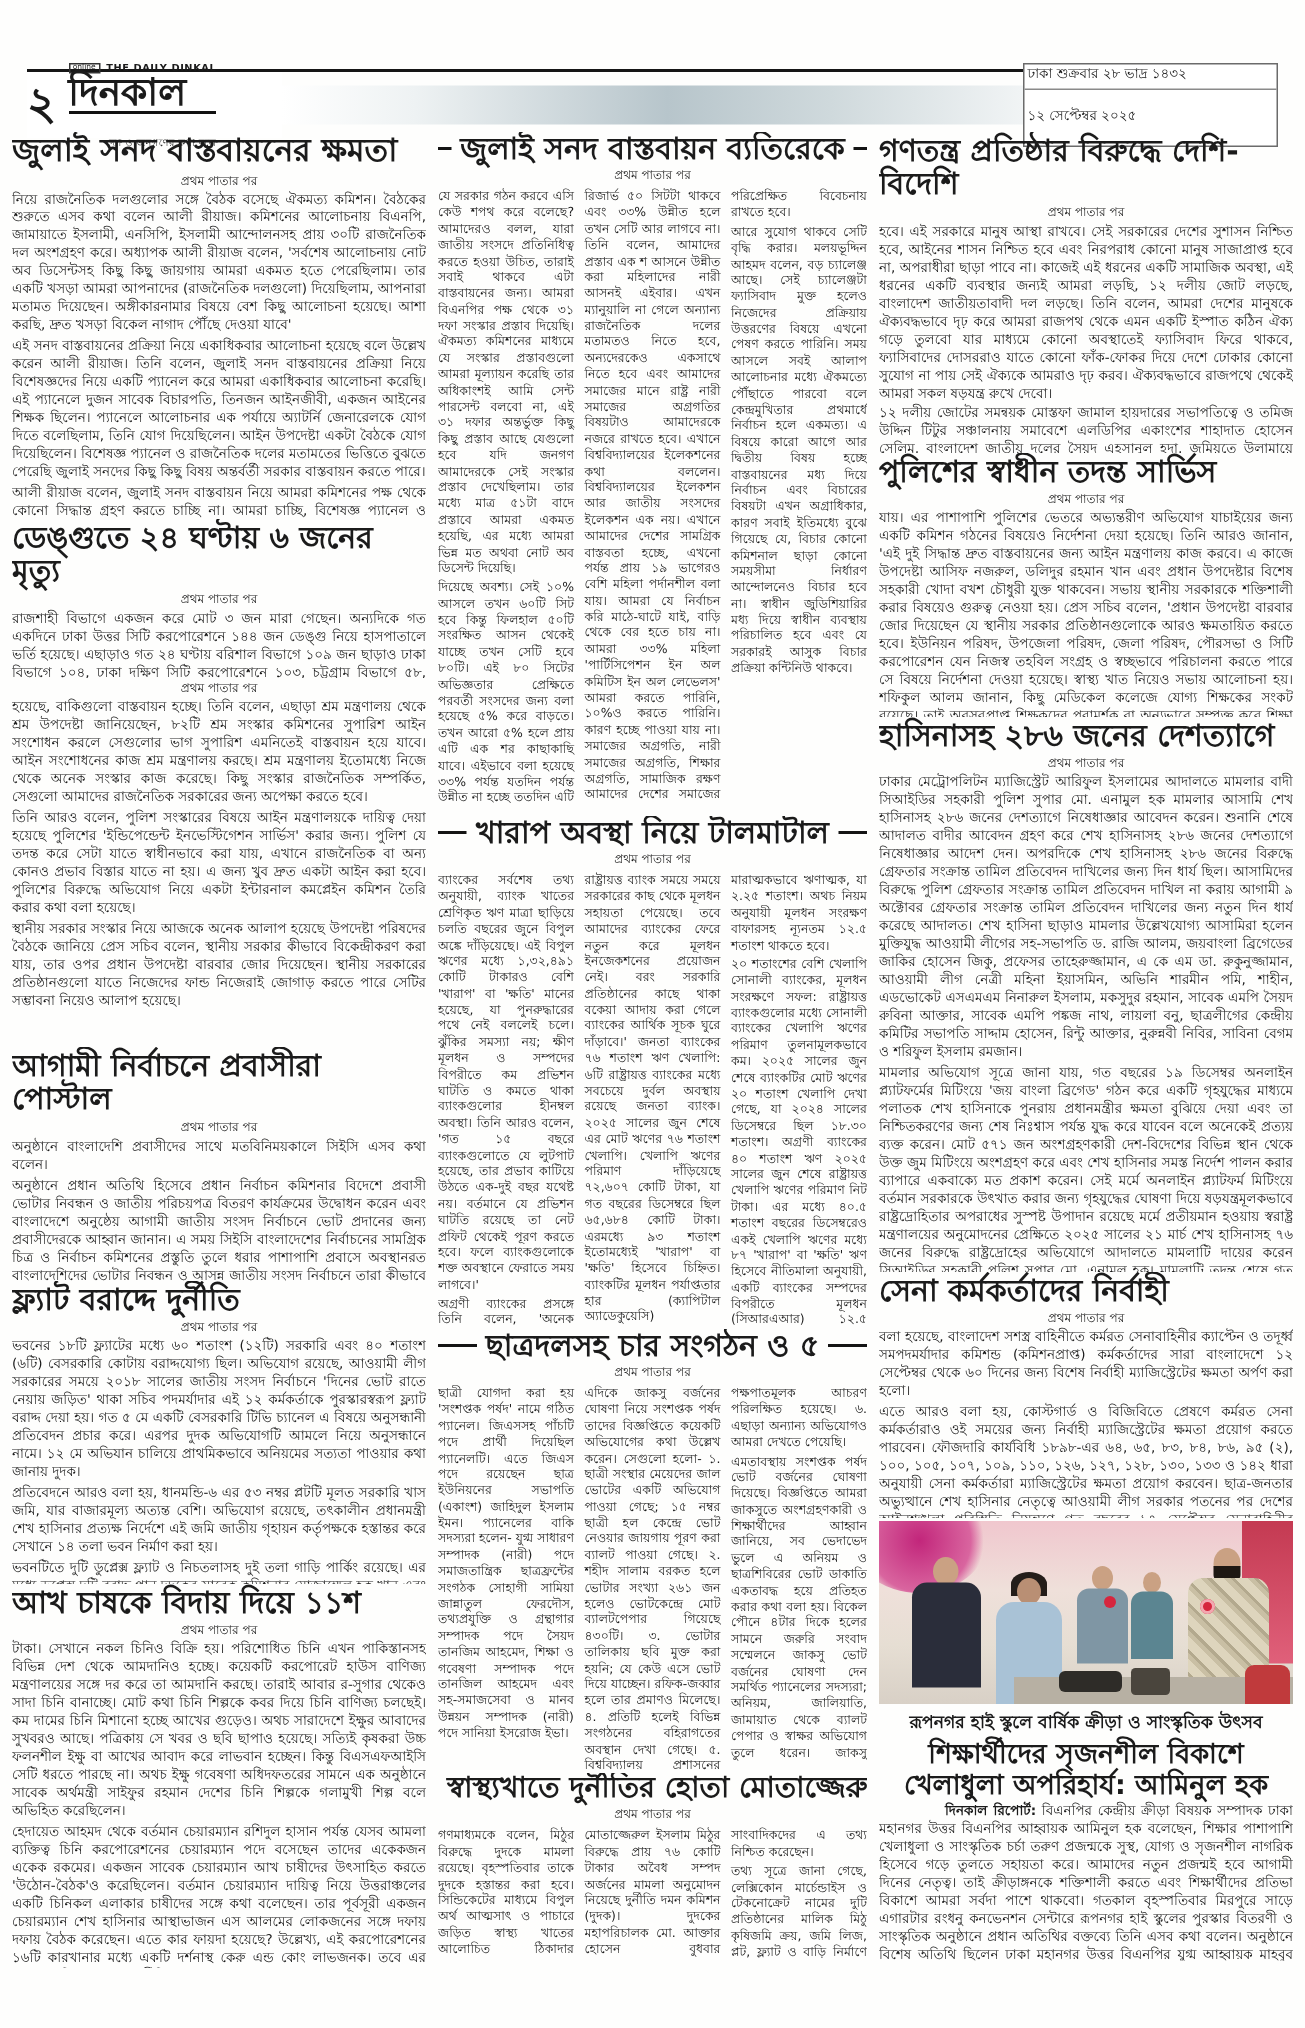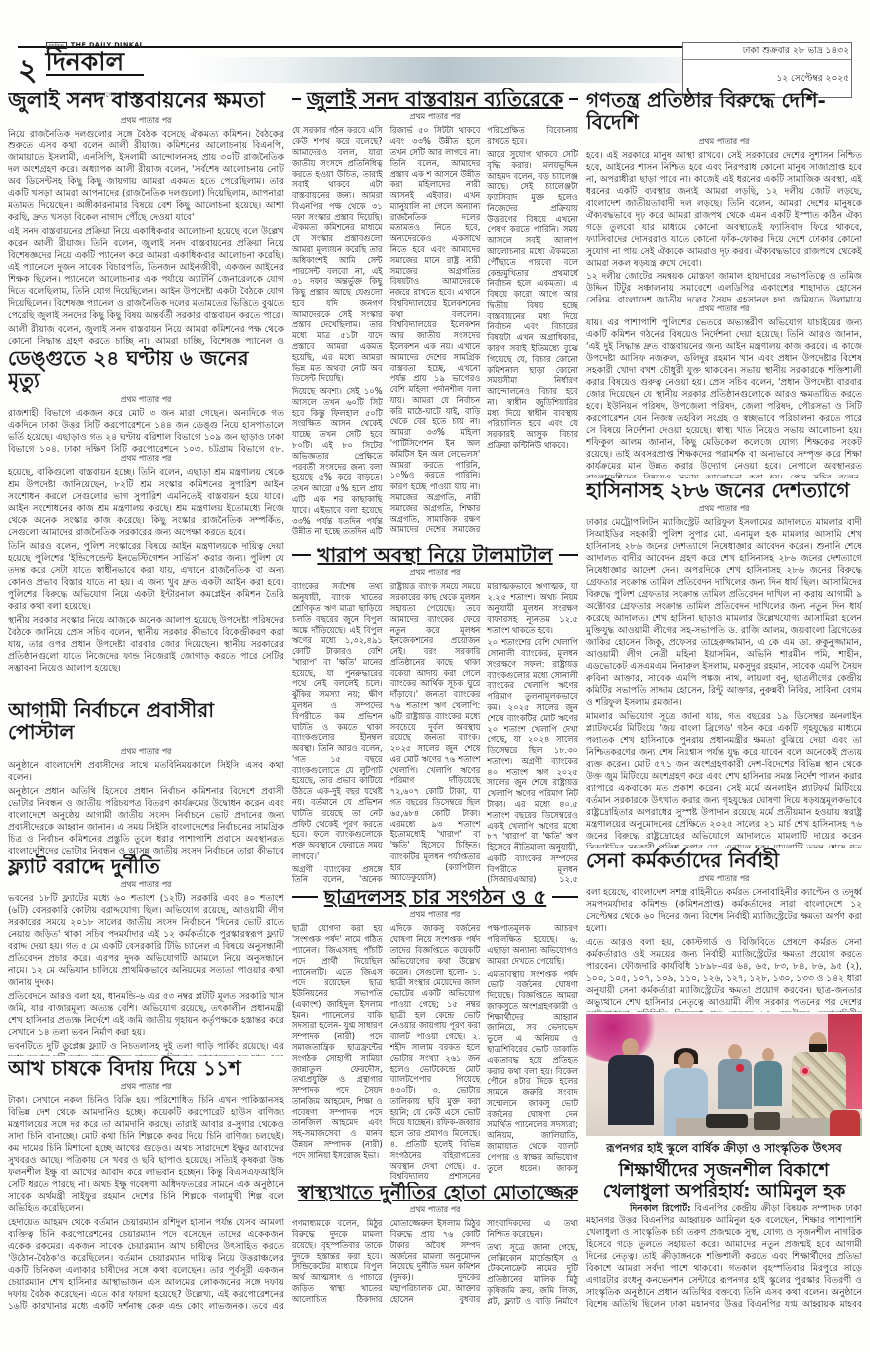--- a/index.html
+++ b/index.html
@@ -12,36 +12,36 @@
   .page-num{font-size:30px;font-weight:bold;line-height:1;}
   .logo-stack{display:flex;flex-direction:column;line-height:1;}
   .logo-over{display:flex;align-items:flex-end;gap:4px;}
   .logo-online{font-size:5px;border:1px solid #333;padding:0 2px;}
   .logo-en{font-size:6.5px;font-weight:bold;letter-spacing:.4px;}
   .logo-bn{font-size:25px;font-weight:bold;letter-spacing:0;border-bottom:2px solid #111;}
   .logo-tag{font-size:6.5px;margin-top:16px;letter-spacing:.3px;text-align:right;}
   .grad-band{flex:1;align-self:center;height:26px;
      background:linear-gradient(90deg,#ffffff 0%,#eef2f3 18%,#b7c5cb 52%,#cfd9dc 74%,#f1f4f5 100%);}
   .date-box{width:168px;align-self:center;border:1px solid #6b6b6b;background:#fff;
-     font-size:9px;text-align:right;line-height:1.5;}
+     font-size:9px;text-align:left;line-height:1.5;}
   .date-box .d1{border-bottom:1px solid #8a8a8a;padding:1px 2px;}
   .date-box .d2{padding:12px 2px;}
   
   .col{position:absolute;top:88px;height:1228px;overflow:hidden;}
   .col-left{left:8px;width:276px;}
   .col-mid{left:292px;width:286px;}
   .col-right{left:586px;width:276px;}
   .article{overflow:hidden;}
   .a-title{font-weight:bold;line-height:1.12;margin:1px 0 1px;}
   .t21{font-size:21px;} .t20{font-size:20px;} .t19{font-size:19px;}
   .a-cont{text-align:center;font-size:8px;margin:0 0 2px;}
   .a-body{font-size:9px;line-height:1.33;text-align:justify;}
   .a-body p{margin:0 0 2px;}
   .cols3{column-count:3;column-gap:7px;font-size:8.3px;line-height:1.3;height:calc(100% - 36px);column-fill:auto;overflow:hidden;}
-  .mid-head{display:flex;align-items:center;gap:6px;text-decoration:underline;}
+  .mid-head{display:flex;align-items:center;gap:6px;}
   .mid-head .rule{flex:1;height:2px;background:#141414;}
   .mid-head .a-title{white-space:nowrap;margin:0;}
   
   .photo{position:relative;width:100%;height:122px;overflow:hidden;margin:2px 0 3px;
      background:linear-gradient(180deg,#f0c7ce 0%,#efe0da 38%,#e6ded3 68%,#d8d0c6 100%);}
   .ph{position:absolute;}
   .drape{left:-18px;top:-22px;width:90px;height:70px;border-radius:50%;background:radial-gradient(circle,#c2267b 0%,#d9659f 60%,transparent 75%);}
   .banner{right:0;top:0;width:34px;height:95px;background:linear-gradient(180deg,#c43a52,#e0607a);}
   .head{border-radius:50%;background:#caa183;}
   .man1-h{left:36px;top:24px;width:17px;height:19px;} .man1-b{left:22px;top:41px;width:46px;height:70px;border-radius:10px 10px 0 0;background:#2a2d3a;}
@@ -199,20 +199,21 @@
   <div class="col col-right">
     <div class="article" style="height:214px;">
       <div class="a-title t20">গণতন্ত্র প্রতিষ্ঠার বিরুদ্ধে দেশি-বিদেশি</div>
       <div class="a-cont">প্রথম পাতার পর</div>
       <div class="a-body">
         <p>হবে। এই সরকারে মানুষ আস্থা রাখবে। সেই সরকারের দেশের সুশাসন নিশ্চিত হবে, আইনের শাসন নিশ্চিত হবে এবং নিরপরাধ কোনো মানুষ সাজাপ্রাপ্ত হবে না, অপরাধীরা ছাড়া পাবে না। কাজেই এই ধরনের একটি সামাজিক অবস্থা, এই ধরনের একটি ব্যবস্থার জন্যই আমরা লড়ছি, ১২ দলীয় জোট লড়ছে, বাংলাদেশ জাতীয়তাবাদী দল লড়ছে। তিনি বলেন, আমরা দেশের মানুষকে ঐক্যবদ্ধভাবে দৃঢ় করে আমরা রাজপথ থেকে এমন একটি ইস্পাত কঠিন ঐক্য গড়ে তুলবো যার মাধ্যমে কোনো অবস্থাতেই ফ্যাসিবাদ ফিরে থাকবে, ফ্যাসিবাদের দোসররাও যাতে কোনো ফাঁক-ফোকর দিয়ে দেশে ঢোকার কোনো সুযোগ না পায় সেই ঐক্যকে আমরাও দৃঢ় করব। ঐক্যবদ্ধভাবে রাজপথে থেকেই আমরা সকল ষড়যন্ত্র রুখে দেবো।</p>
         <p>১২ দলীয় জোটের সমন্বয়ক মোস্তফা জামাল হায়দারের সভাপতিত্বে ও তমিজ উদ্দিন টিটুর সঞ্চালনায় সমাবেশে এলডিপির একাংশের শাহাদাত হোসেন সেলিম, বাংলাদেশ জাতীয় দলের সৈয়দ এহসানুল হদা, জমিয়তে উলামায়ে ইসলামের মুফতি গোলাম মহিউদ্দিন ইকরাম, জাতীয় পার্টি (কাজী জাফর) আহসান হাবিব লিংকন, লেবার পার্টির একাংশের ফারুক রহমান, বাংলাদেশ কল্যাণ পার্টির শামসুদ্দিন পারভেজ, ইসলামিক পার্টির আবুল কাশেম, ইসলামী ঐক্যজোট মাওলানা আবদুল করিম, ইউনাইটেড লিবারেল পার্টির আমিনুল ইসলাম, নয়া গণতান্ত্রিক পার্টি এম এ মান্নান, প্রগতিশীল জাতীয়তাবাদী দলের ফিরোজ মো: লিটন প্রমুখ বক্তব্য রাখেন।</p>
       </div>
     </div>
     <div class="article" style="height:176px;">
+      <div class="a-title t20">পুলিশের স্বাধীন তদন্ত সার্ভিস</div>
       <div class="a-cont">প্রথম পাতার পর</div>
       <div class="a-body">
           <p>যায়। এর পাশাপাশি পুলিশের ভেতরে অভ্যন্তরীণ অভিযোগ যাচাইয়ের জন্য একটি কমিশন গঠনের বিষয়েও নির্দেশনা দেয়া হয়েছে। তিনি আরও জানান, 'এই দুই সিদ্ধান্ত দ্রুত বাস্তবায়নের জন্য আইন মন্ত্রণালয় কাজ করবে। এ কাজে উপদেষ্টা আসিফ নজরুল, ডলিদুর রহমান খান এবং প্রধান উপদেষ্টার বিশেষ সহকারী খোদা বখশ চৌধুরী যুক্ত থাকবেন। সভায় স্থানীয় সরকারকে শক্তিশালী করার বিষয়েও গুরুত্ব নেওয়া হয়। প্রেস সচিব বলেন, 'প্রধান উপদেষ্টা বারবার জোর দিয়েছেন যে স্থানীয় সরকার প্রতিষ্ঠানগুলোকে আরও ক্ষমতায়িত করতে হবে। ইউনিয়ন পরিষদ, উপজেলা পরিষদ, জেলা পরিষদ, পৌরসভা ও সিটি করপোরেশন যেন নিজস্ব তহবিল সংগ্রহ ও স্বচ্ছভাবে পরিচালনা করতে পারে সে বিষয়ে নির্দেশনা দেওয়া হয়েছে। স্বাস্থ্য খাত নিয়েও সভায় আলোচনা হয়। শফিকুল আলম জানান, কিছু মেডিকেল কলেজে যোগ্য শিক্ষকের সংকট রয়েছে। তাই অবসরপ্রাপ্ত শিক্ষকদের পরামর্শক বা অন্যভাবে সম্পৃক্ত করে শিক্ষা কার্যক্রমের মান উন্নত করার উদ্যোগ নেওয়া হবে। নেপালে অবস্থানরত বাংলাদেশিদের বিষয়েও সভায় আলোচনা করা হয়। প্রেস সচিব বলেন, 'নেপালে অবস্থানরত বাংলাদেশিরা ভালো আছেন, দূতাবাস তাদের দেখভাল করছে। ইতিমধ্যে বাংলাদেশ বিমানবাহিনীর বিশেষ ফ্লাইটে জাতীয় ফুটবল দলকে দেশে আনার ব্যবস্থা গ্রহণ করা হয়েছে।' ব্রিফিংয়ে প্রধান উপদেষ্টার উপ-প্রেস সচিব আবুল কালাম আজাদ মজুমদার উপস্থিত ছিলেন।</p>
         </div>
     </div>
     <div class="article" style="height:370px;">
       <div class="a-title t20">হাসিনাসহ ২৮৬ জনের দেশত্যাগে</div>
       <div class="a-cont">প্রথম পাতার পর</div>
       <div class="a-body">
         <p>ঢাকার মেট্রোপলিটন ম্যাজিস্ট্রেট আরিফুল ইসলামের আদালতে মামলার বাদী সিআইডির সহকারী পুলিশ সুপার মো. এনামুল হক মামলার আসামি শেখ হাসিনাসহ ২৮৬ জনের দেশত্যাগে নিষেধাজ্ঞার আবেদন করেন। শুনানি শেষে আদালত বাদীর আবেদন গ্রহণ করে শেখ হাসিনাসহ ২৮৬ জনের দেশত্যাগে নিষেধাজ্ঞার আদেশ দেন। অপরদিকে শেখ হাসিনাসহ ২৮৬ জনের বিরুদ্ধে গ্রেফতার সংক্রান্ত তামিল প্রতিবেদন দাখিলের জন্য দিন ধার্য ছিল। আসামিদের বিরুদ্ধে পুলিশ গ্রেফতার সংক্রান্ত তামিল প্রতিবেদন দাখিল না করায় আগামী ৯ অক্টোবর গ্রেফতার সংক্রান্ত তামিল প্রতিবেদন দাখিলের জন্য নতুন দিন ধার্য করেছে আদালত। শেখ হাসিনা ছাড়াও মামলার উল্লেখযোগ্য আসামিরা হলেন মুক্তিযুদ্ধ আওয়ামী লীগের সহ-সভাপতি ড. রাজি আলম, জয়বাংলা ব্রিগেডের জাকির হোসেন জিকু, প্রফেসর তাহেরুজ্জামান, এ কে এম ডা. রুকুনুজ্জামান, আওয়ামী লীগ নেত্রী মহিনা ইয়াসমিন, অভিনি শারমীন পমি, শাহীন, এডভোকেট এসএমএম নিনারুল ইসলাম, মকসুদুর রহমান, সাবেক এমপি সৈয়দ রুবিনা আক্তার, সাবেক এমপি পঙ্কজ নাথ, লায়লা বনু, ছাত্রলীগের কেন্দ্রীয় কমিটির সভাপতি সাদ্দাম হোসেন, রিন্টু আক্তার, নুরুন্নবী নিবির, সাবিনা বেগম ও শরিফুল ইসলাম রমজান।</p>

